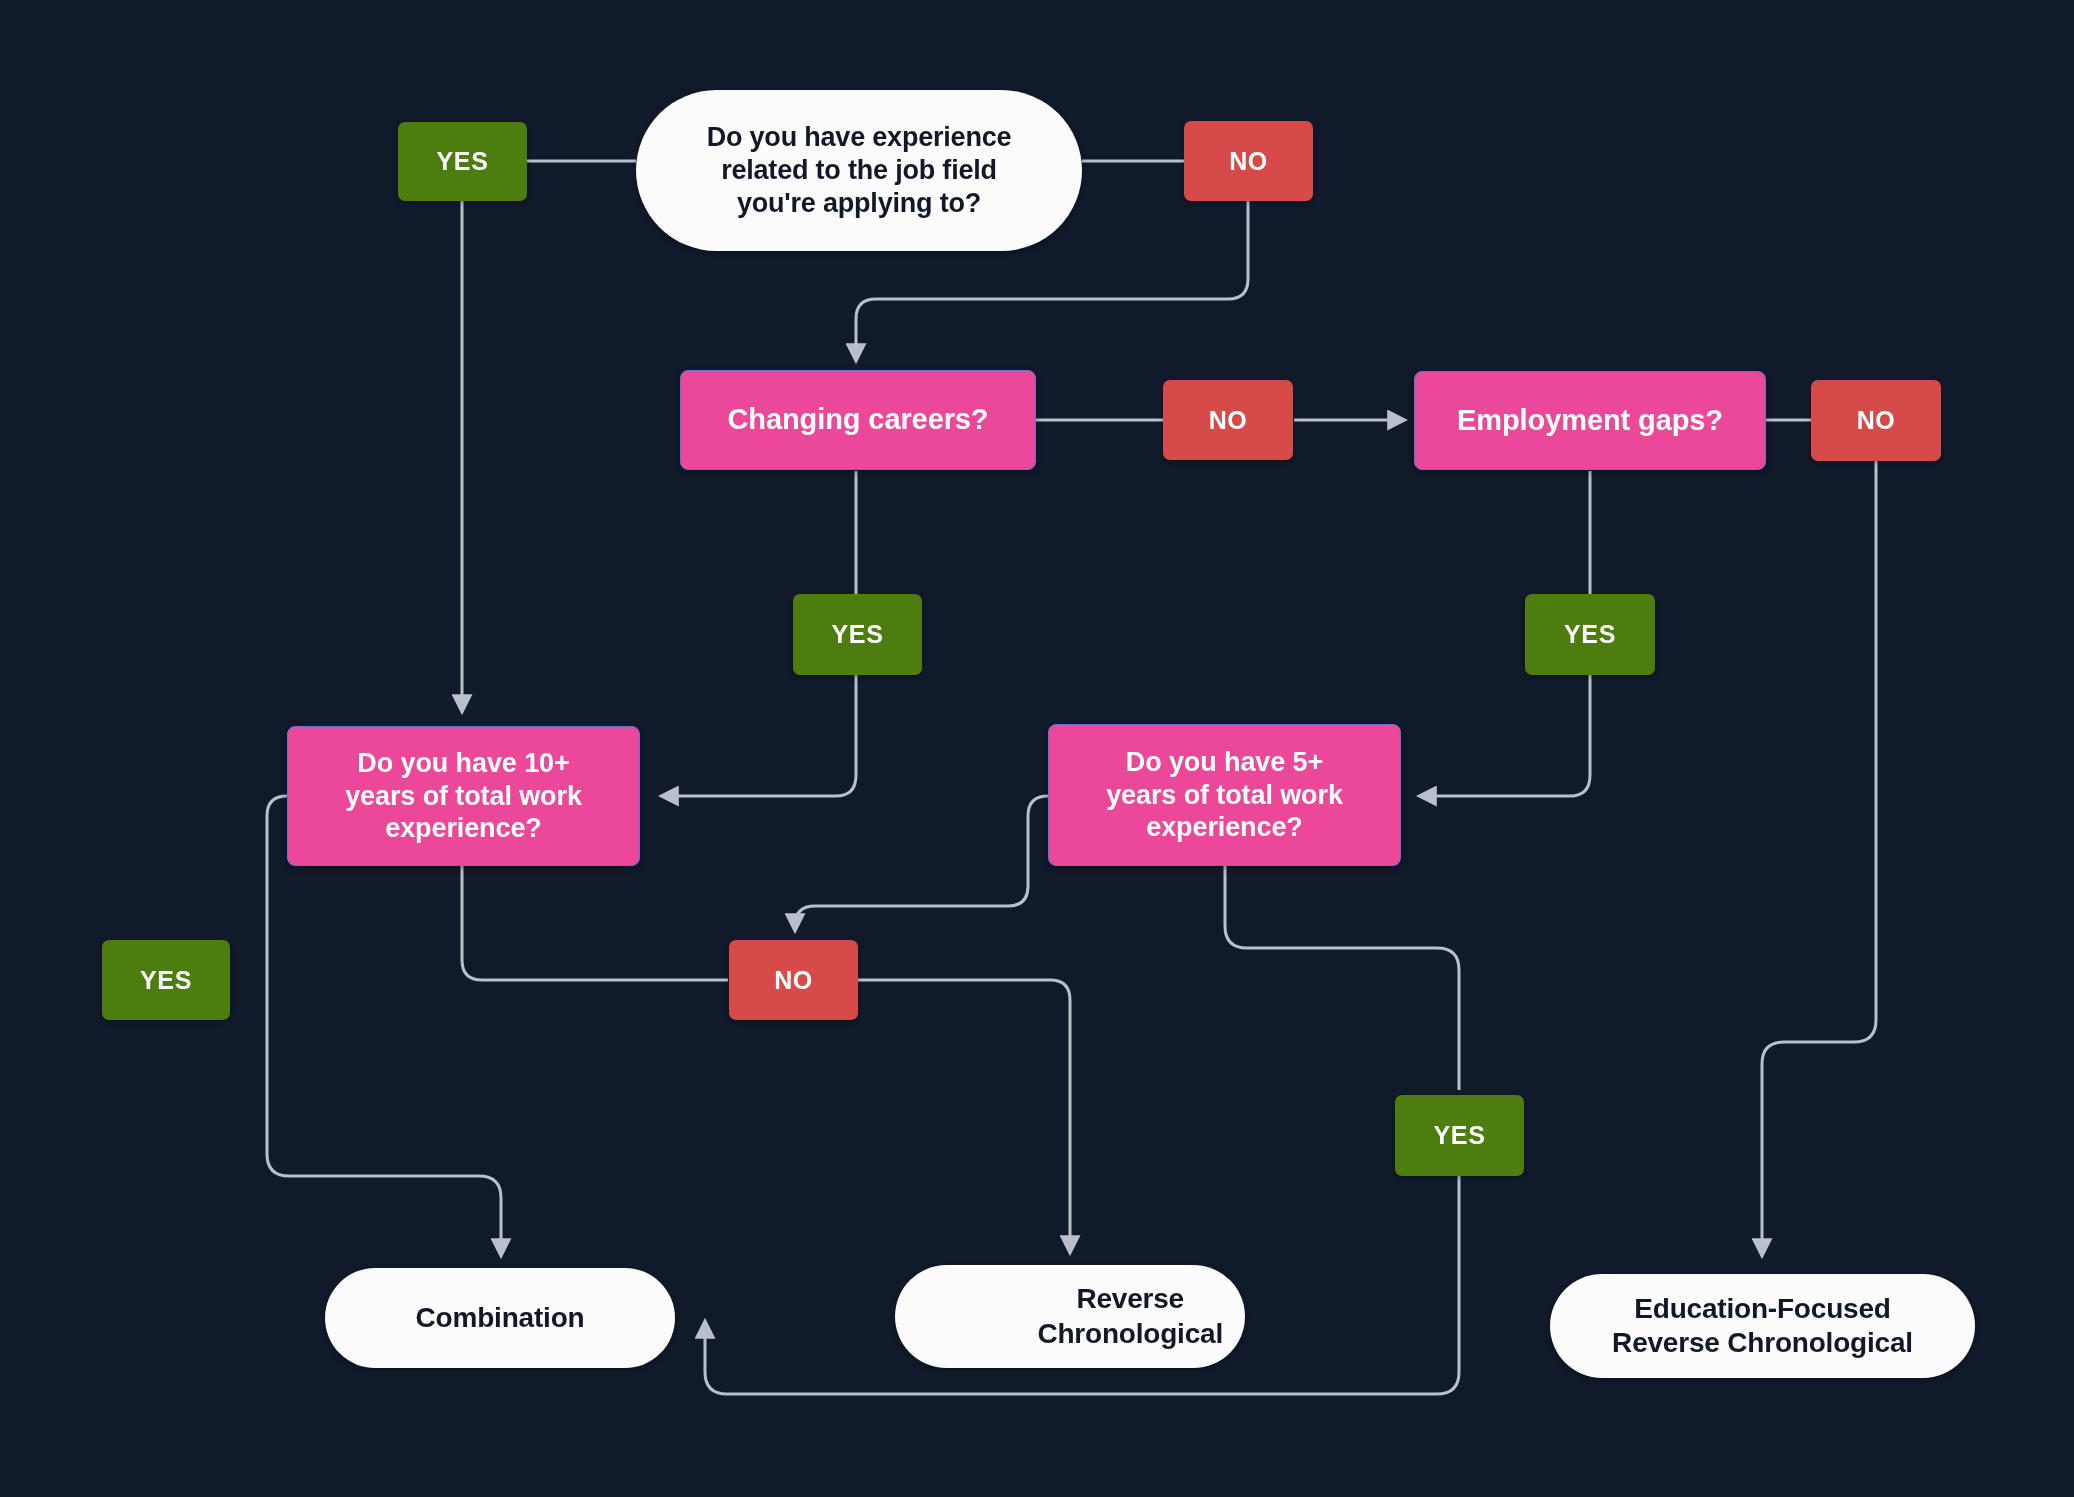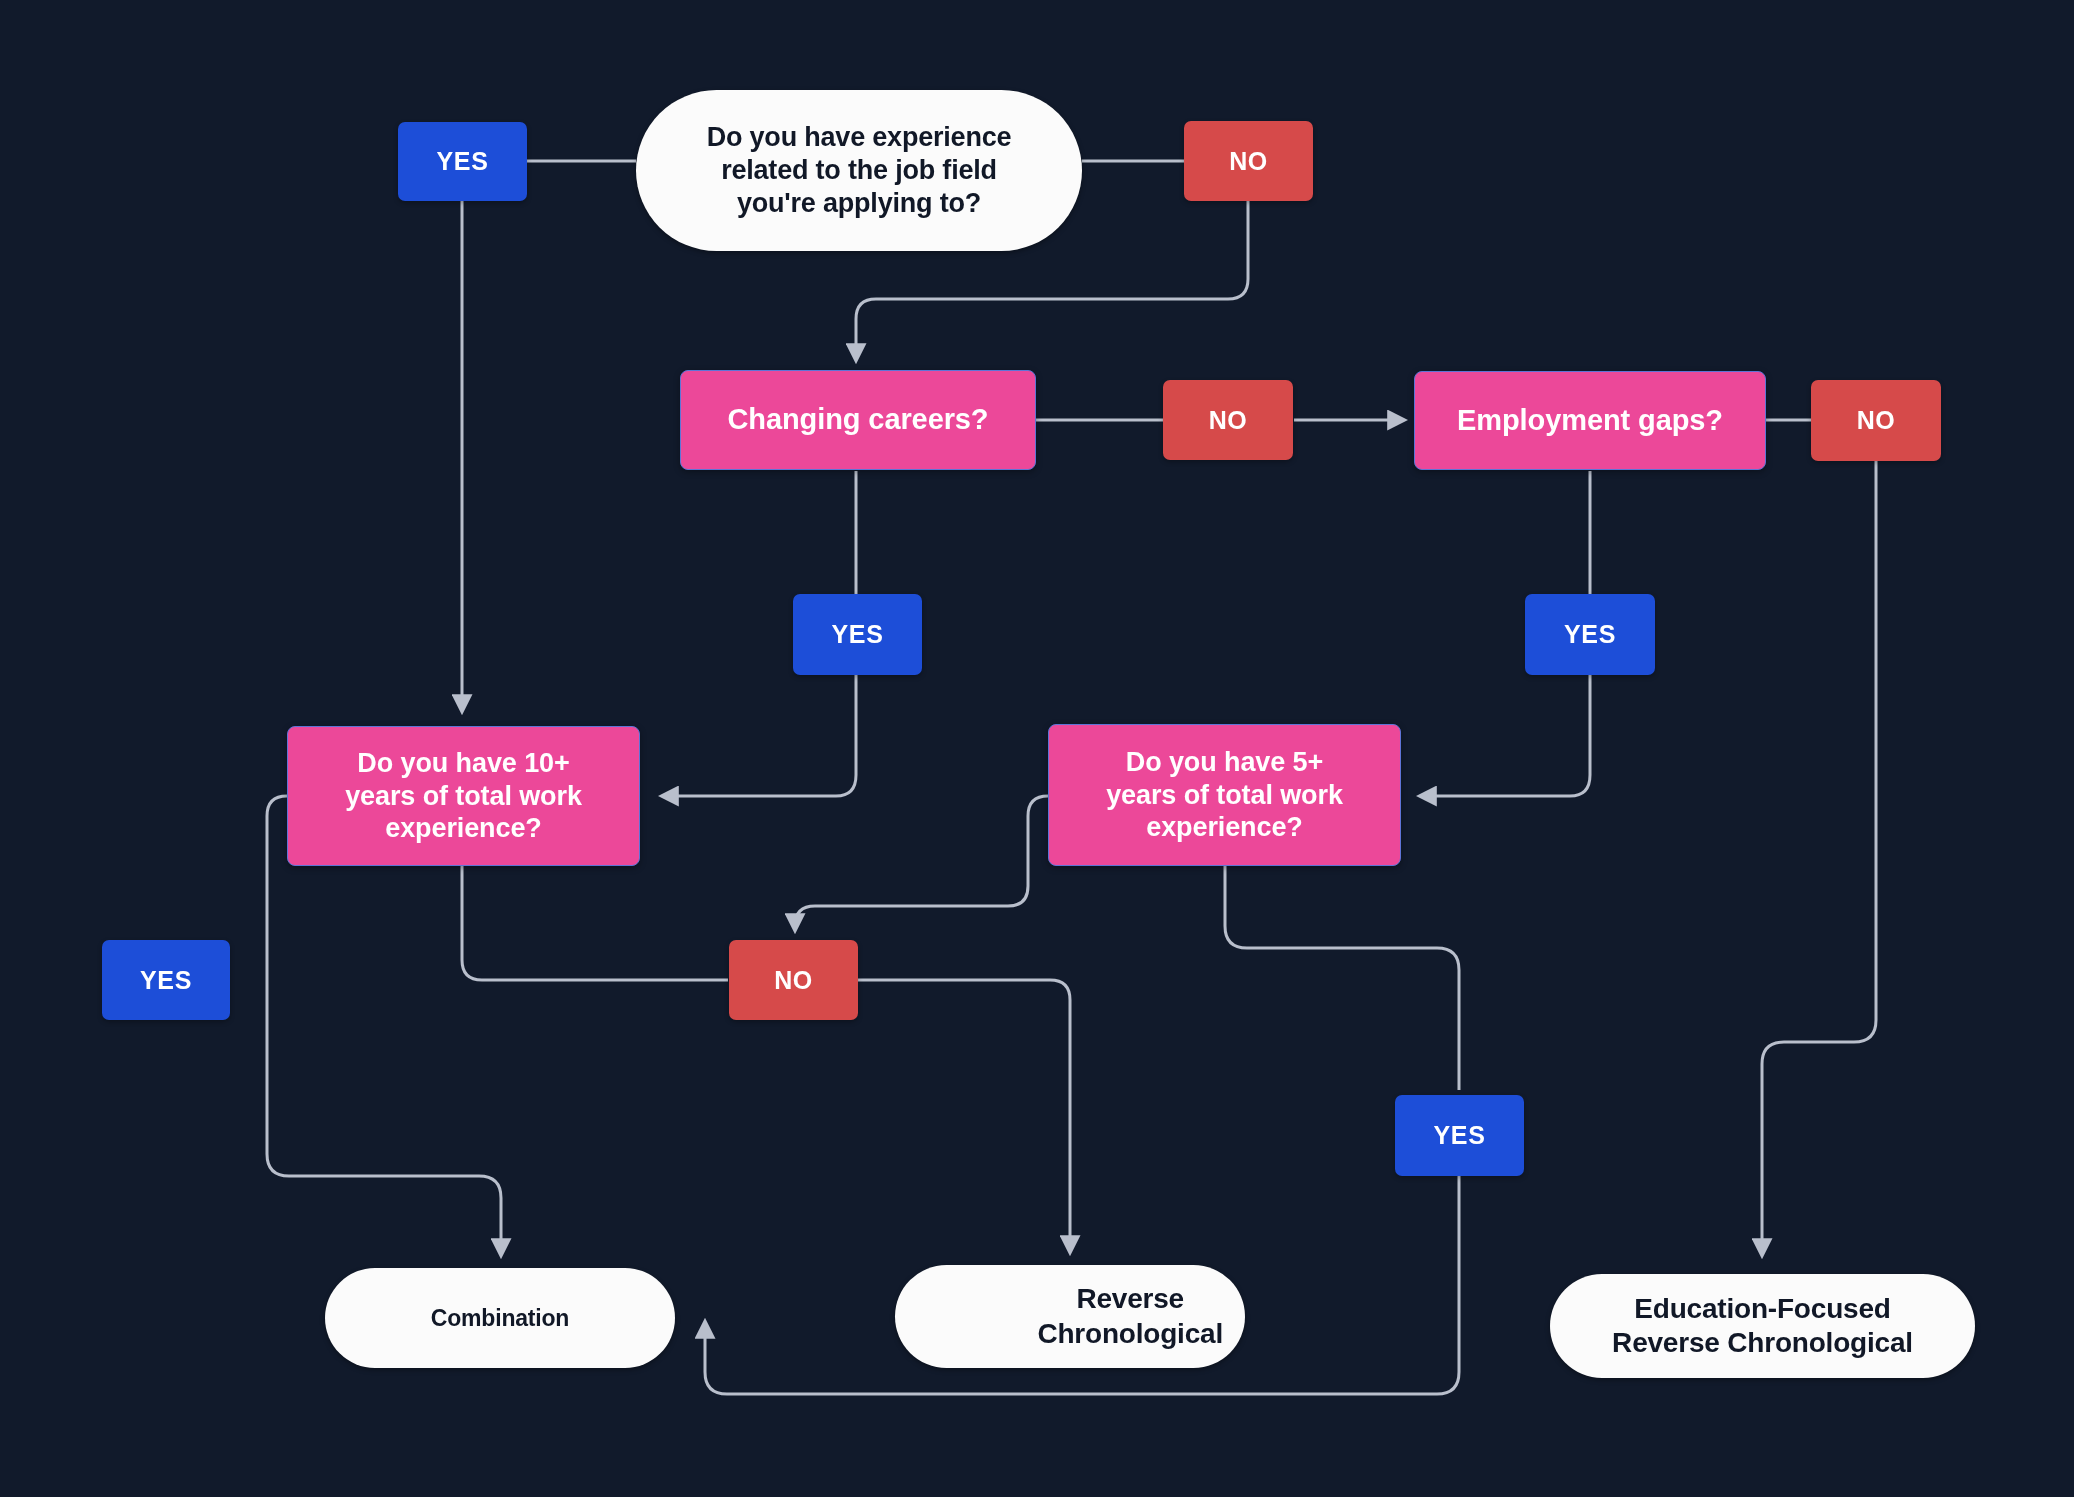--- a/index.html
+++ b/index.html
@@ -46,21 +46,21 @@
     background: #ec4899;
     color: #ffffff;
     border-radius: 8px;
     border: 1.5px solid #5e74d6;
     font-weight: 700;
     letter-spacing: -0.1px;
     box-shadow: 0 2px 6px rgba(0,0,0,0.35);
   }
   
   .yes {
-    background: #1d4ed8;
+    background: #4d7c0f;
     color: #ffffff;
     border-radius: 7px;
     font-weight: 700;
     font-size: 25px;
     letter-spacing: 0.6px;
     box-shadow: 0 2px 5px rgba(0,0,0,0.3);
   }
   
   .no {
     background: #d64a4a;
@@ -69,21 +69,21 @@
     font-weight: 700;
     font-size: 25px;
     letter-spacing: 0.6px;
     box-shadow: 0 2px 5px rgba(0,0,0,0.3);
   }
   .t-q1 { font-size: 27px; }
   .t-dec1 { font-size: 29px; }
   .t-dec2 { font-size: 29px; }
   .t-dec3 { font-size: 27px; }
   .t-dec4 { font-size: 27px; }
-  .t-r1 { font-size: 23px; }
+  .t-r1 { font-size: 28px; }
   .t-r2 { font-size: 28px; }
   .t-r3 { font-size: 28px; }
   .label-inner { white-space: pre-line; }
 </style>
 </head>
 <body>
 
 <div id="canvas">
 
   <svg class="wires" viewBox="0 0 2074 1497" xmlns="http://www.w3.org/2000/svg">

